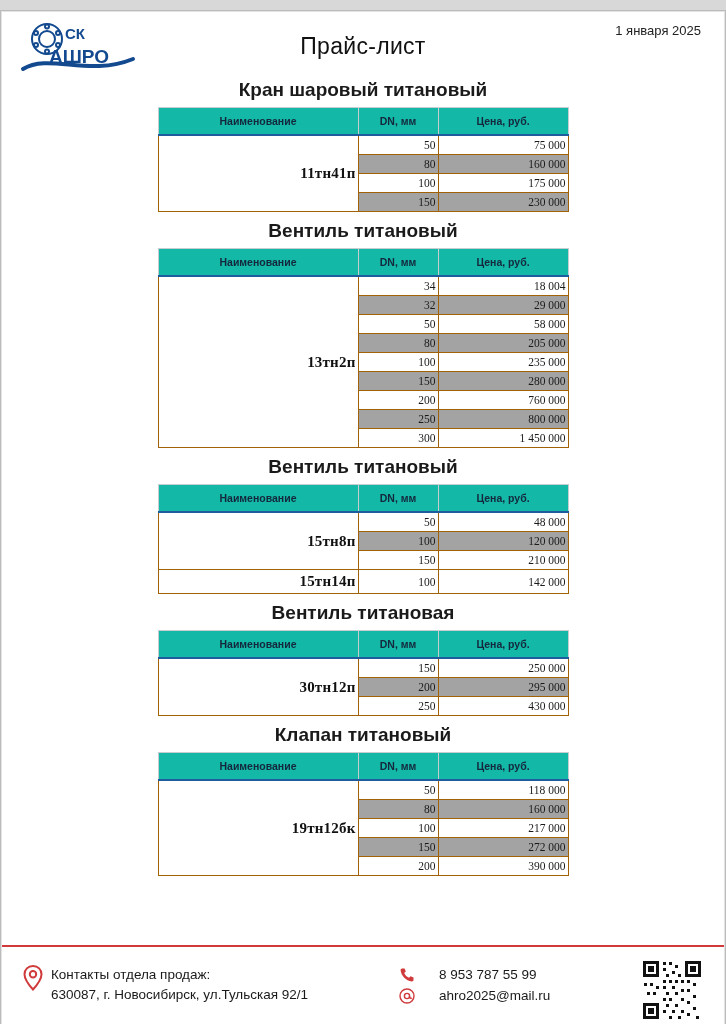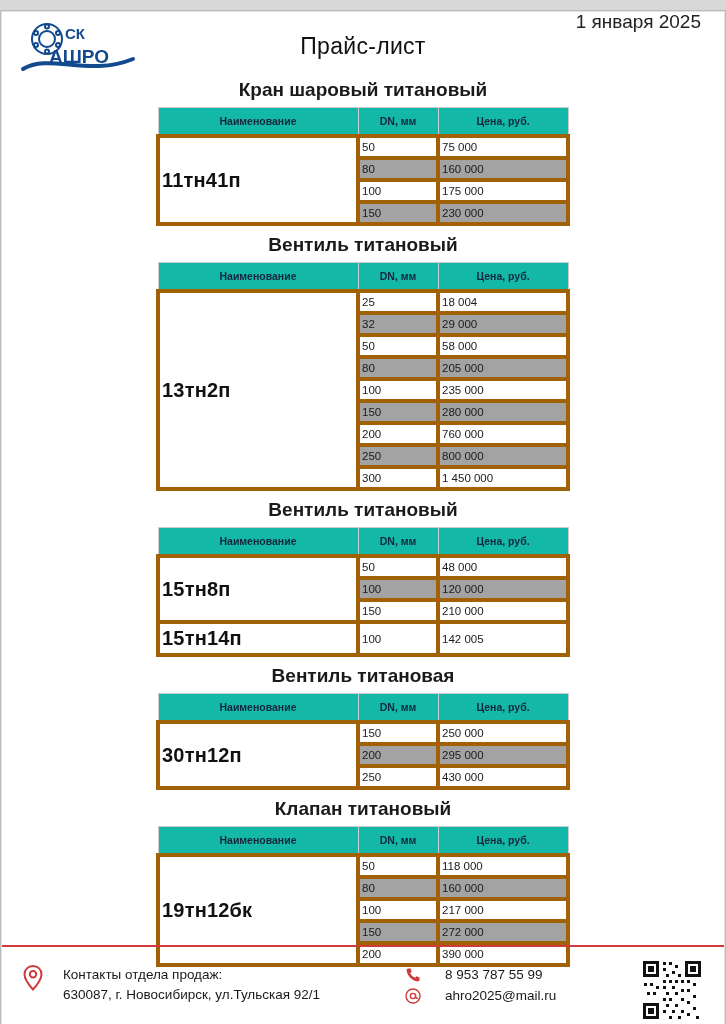--- a/index.html
+++ b/index.html
@@ -35,22 +35,22 @@
     text-align: center;
     font-size: 23px;
     font-weight: normal;
     color: #111111;
     letter-spacing: 0.3px;
     padding-top: 12px;
   }
   .doc-date {
     position: absolute;
     right: 24px;
-    top: 0;
-    font-size: 19px;
+    top: 12px;
+    font-size: 13px;
     color: #222222;
     text-align: right;
   }
   
   .content {
     padding: 0 18px;
   }
   .section {
     margin-top: 6px;
   }
@@ -75,29 +75,30 @@
     font-weight: bold;
     color: #14273d;
     padding: 7px 2px;
     text-align: center;
   }
   col.c-name { width: 200px; }
   col.c-dn   { width: 80px; }
   col.c-price{ width: 130px; }
 
   table.price td {
-    border: 4px solid #a16207;
+    border: 1px solid #a16207;
     font-size: 11.5px;
     color: #1a1a1a;
-    text-align: left;
+    text-align: right;
     padding: 3px 2px;
     height: 19px;
+    font-family: Liberation Serif, serif;
   }
   table.price td.name {
-    font-size: 20px;
+    font-size: 15px;
     font-weight: bold;
     color: #111111;
     vertical-align: middle;
     letter-spacing: 0.2px;
   }
   table.price tr.alt td.dn,
   table.price tr.alt td.price {
     background: #a3a3a3;
   }
   
@@ -109,21 +110,21 @@
     height: 88px;
     border-top: 2px solid #d03a3a;
     padding: 10px 22px 0 22px;
     display: flex;
     align-items: flex-start;
     justify-content: space-between;
   }
   .footer-left {
     display: flex;
     align-items: flex-start;
-    gap: 20px;
+    gap: 8px;
     padding-top: 8px;
   }
   .pin-icon svg { display: block; }
   .footer-address {
     font-size: 13.5px;
     color: #1a1a1a;
     line-height: 1.45;
   }
   .footer-mid {
     padding-top: 8px;
@@ -224,21 +225,21 @@
           <thead>
             <tr>
               <th>Наименование</th>
               <th>DN, мм</th>
               <th>Цена, руб.</th>
             </tr>
           </thead>
           <tbody>
             <tr>
               <td class="name" rowspan="9">13тн2п</td>
-              <td class="dn">25</td>
+              <td class="dn">34</td>
               <td class="price">18 004</td>
             </tr>
             <tr class="alt">
               <td class="dn">32</td>
               <td class="price">29 000</td>
             </tr>
             <tr>
               <td class="dn">50</td>
               <td class="price">58 000</td>
             </tr>
@@ -294,21 +295,21 @@
               <td class="dn">100</td>
               <td class="price">120 000</td>
             </tr>
             <tr>
               <td class="dn">150</td>
               <td class="price">210 000</td>
             </tr>
             <tr>
               <td class="name" rowspan="1">15тн14п</td>
               <td class="dn">100</td>
-              <td class="price">142 005</td>
+              <td class="price">142 000</td>
             </tr>
           </tbody>
         </table>
       </div>
       <div class="section">
         <div class="section-title">Вентиль титановая</div>
         <table class="price">
           <colgroup>
             <col class="c-name">
             <col class="c-dn">

